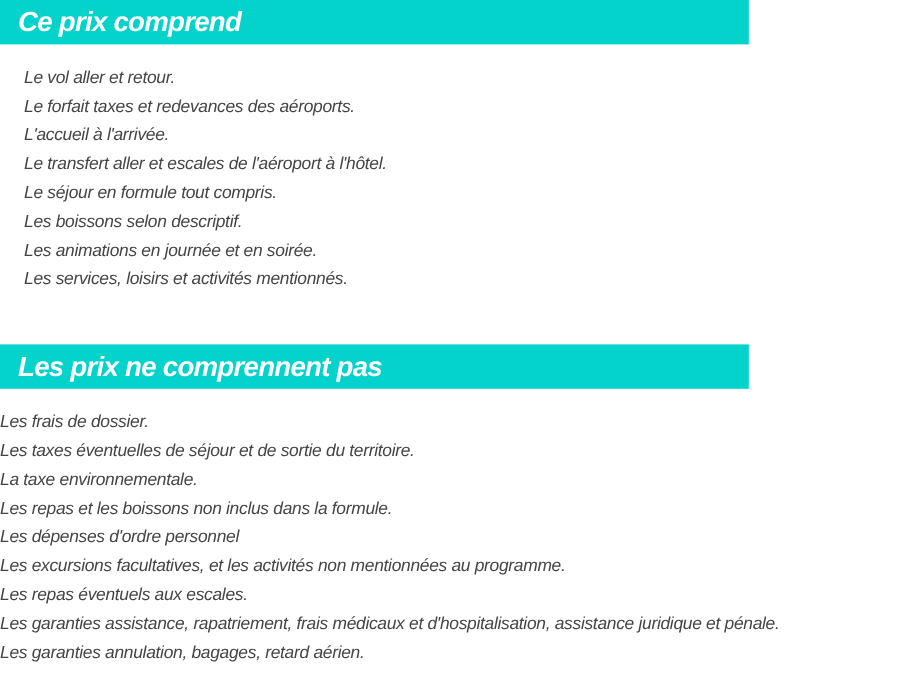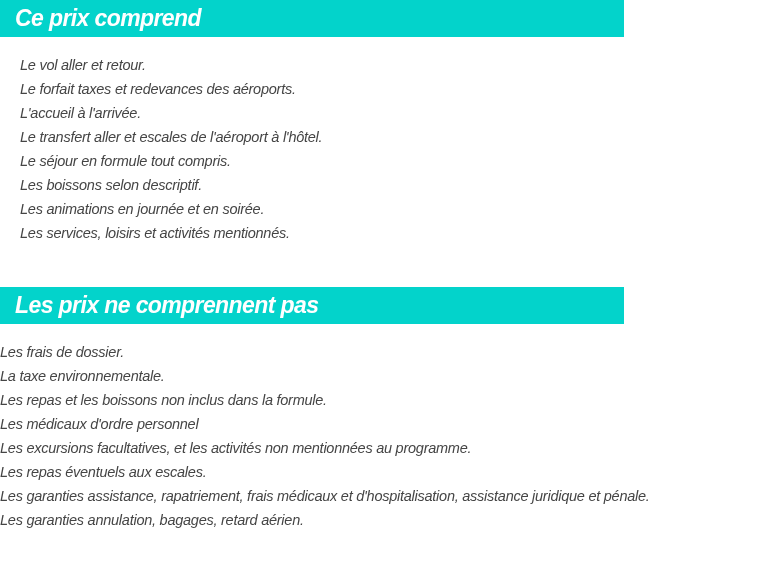--- a/index.html
+++ b/index.html
@@ -76,21 +76,22 @@
     <li class="item">Les services, loisirs et activités mentionnés.</li>
   </ul>
 </section>
 
 <section id="section-excluded">
   <div class="section-header">
     <h2 class="section-title">Les prix ne comprennent pas</h2>
   </div>
   <ul class="item-list">
     <li class="item">Les frais de dossier.</li>
+    <li class="item">Les taxes éventuelles de séjour et de sortie du territoire.</li>
     <li class="item">La taxe environnementale.</li>
     <li class="item">Les repas et les boissons non inclus dans la formule.</li>
-    <li class="item">Les médicaux d'ordre personnel</li>
+    <li class="item">Les dépenses d'ordre personnel</li>
     <li class="item">Les excursions facultatives, et les activités non mentionnées au programme.</li>
     <li class="item">Les repas éventuels aux escales.</li>
     <li class="item">Les garanties assistance, rapatriement, frais médicaux et d'hospitalisation, assistance juridique et pénale.</li>
     <li class="item">Les garanties annulation, bagages, retard aérien.</li>
   </ul>
 </section>
 
 </body></html>

